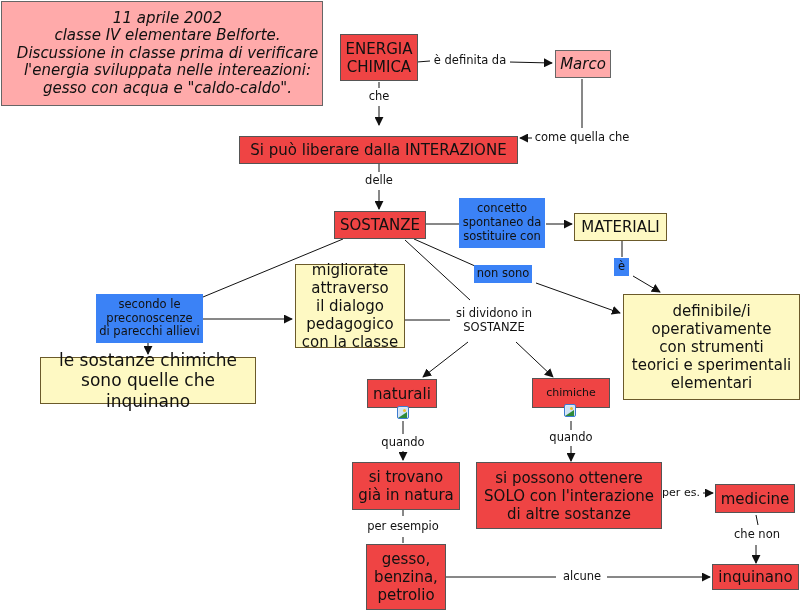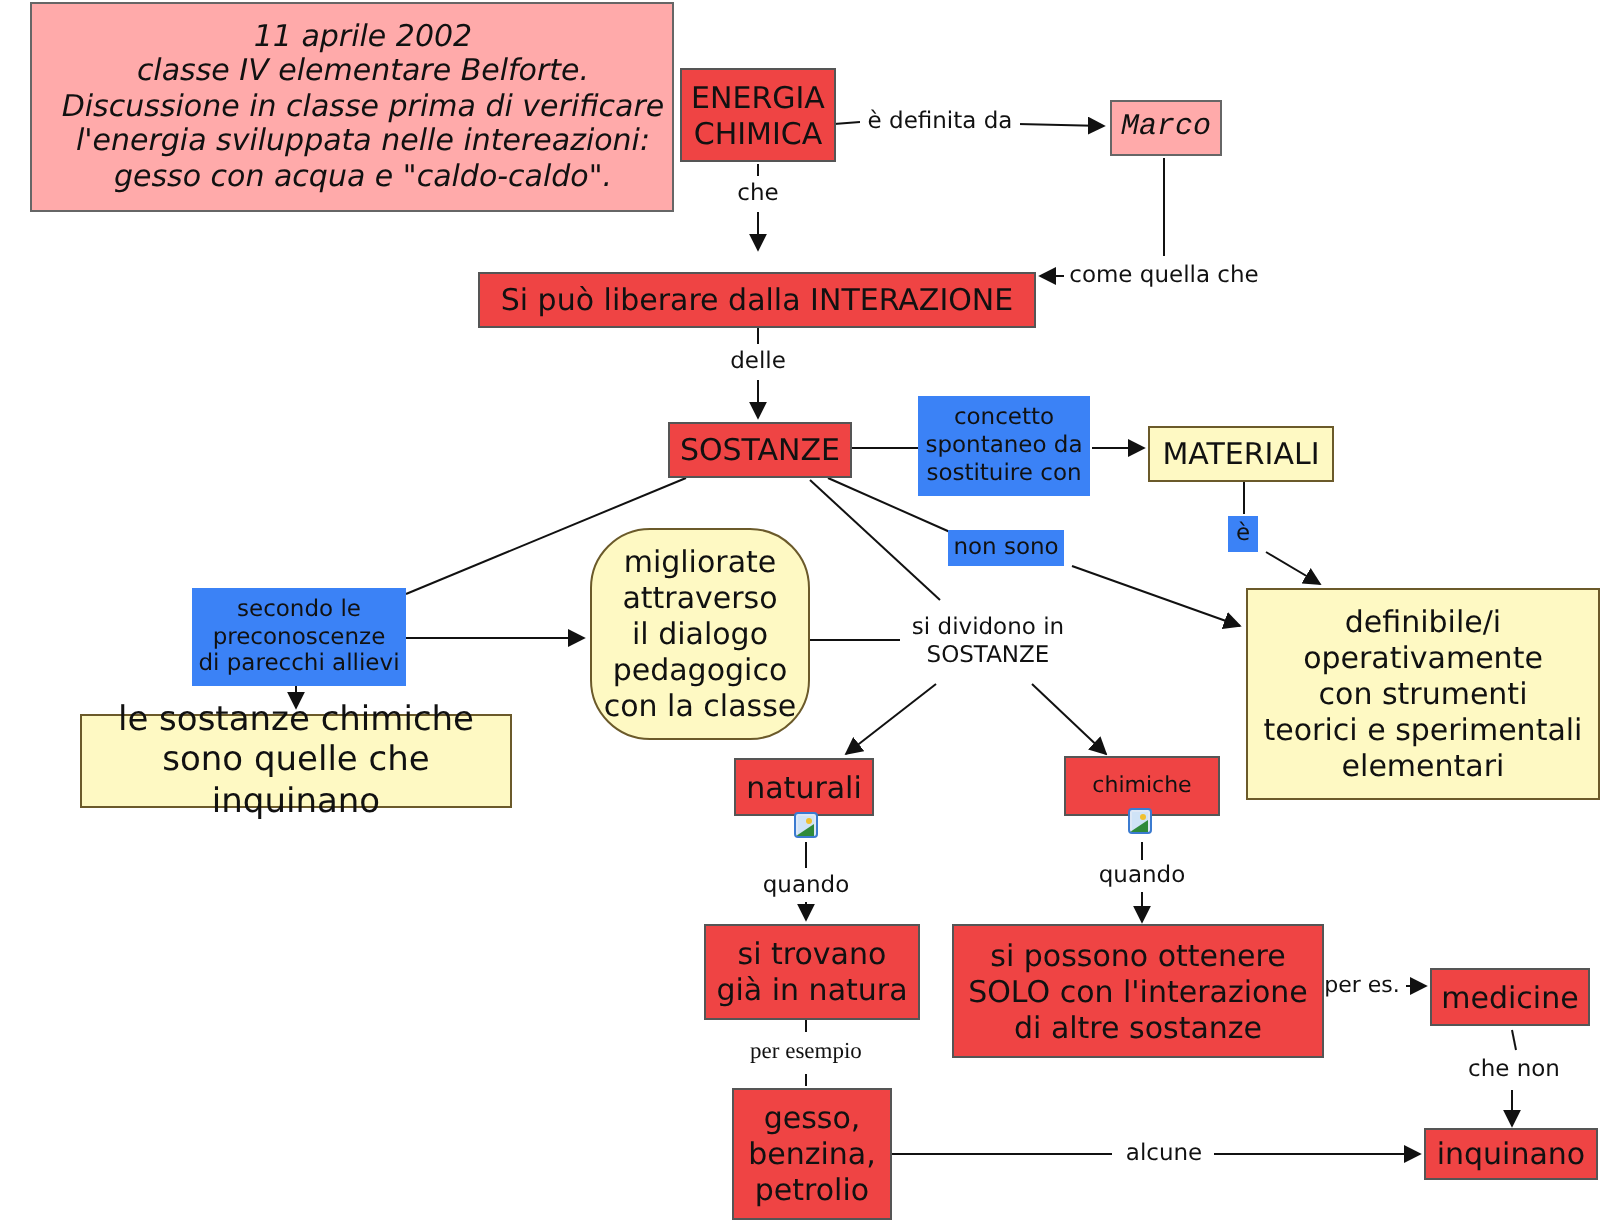--- a/index.html
+++ b/index.html
@@ -76,33 +76,33 @@
 
   <line x1="703" y1="493" x2="713" y2="493" stroke="#111" stroke-width="1" marker-end="url(#ah)"></line>
 
   <line x1="756" y1="515" x2="758" y2="525" stroke="#111" stroke-width="1"></line>
   <line x1="756" y1="545" x2="756" y2="563" stroke="#111" stroke-width="1" marker-end="url(#ah)"></line>
 
   <line x1="443" y1="577" x2="556" y2="577" stroke="#111" stroke-width="1"></line>
   <line x1="607" y1="577" x2="710" y2="577" stroke="#111" stroke-width="1" marker-end="url(#ah)"></line>
 </svg>
 
-<div class="node pink" style="left:15px;top:1px;width:322px;height:105px;font-style:italic;font-size:15px;line-height:1.17;padding-left:11px;">11 aprile 2002
+<div class="node pink" style="left:1px;top:1px;width:322px;height:105px;font-style:italic;font-size:15px;line-height:1.17;padding-left:11px;">11 aprile 2002
 classe IV elementare Belforte.
 Discussione in classe prima di verificare
 l'energia sviluppata nelle intereazioni:
 gesso con acqua e "caldo-caldo".</div>
 
 <div class="node" style="left:340px;top:34px;width:78px;height:47px;font-size:15px;">ENERGIA
 CHIMICA</div>
-<div class="node pink" style="left:555px;top:50px;width:56px;height:28px;font-size:15px;font-style:italic;font-family:Liberation Mono, monospace;">Marco</div>
+<div class="node pink" style="left:555px;top:50px;width:56px;height:28px;font-size:15px;font-style:italic;">Marco</div>
 <div class="node" style="left:239px;top:126px;width:279px;height:28px;font-size:15px;margin-top:10px;">Si può liberare dalla INTERAZIONE</div>
 <div class="node" style="left:334px;top:211px;width:92px;height:28px;font-size:15px;">SOSTANZE</div>
 <div class="node gold" style="left:574px;top:213px;width:93px;height:28px;font-size:15px;">MATERIALI</div>
-<div class="node gold" style="left:295px;top:264px;width:110px;height:106px;font-size:15px;border-radius:30px;">migliorate
+<div class="node gold" style="left:295px;top:264px;width:110px;height:84px;font-size:15px;">migliorate
 attraverso
 il dialogo
 pedagogico
 con la classe</div>
 <div class="node gold" style="left:40px;top:357px;width:216px;height:47px;font-size:17px;">le sostanze chimiche
 sono quelle che inquinano</div>
 <div class="node gold" style="left:623px;top:294px;width:177px;height:106px;font-size:15px;">definibile/i
 operativamente
 con strumenti
 teorici e sperimentali
@@ -139,16 +139,16 @@
 sostituire con</div>
 <div class="label gold" style="left:614px;top:258px;width:15px;height:18px;">è</div>
 <div class="label gold" style="left:474px;top:265px;width:58px;height:18px;">non sono</div>
 <div class="label gold" style="left:96px;top:294px;width:107px;height:49px;">secondo le
 preconoscenze
 di parecchi allievi</div>
 <div class="label" style="left:452px;top:305px;width:84px;height:32px;">si dividono in
 SOSTANZE</div>
 <div class="label" style="left:378px;top:435px;width:50px;height:16px;">quando</div>
 <div class="label" style="left:546px;top:430px;width:50px;height:16px;">quando</div>
-<div class="label" style="left:365px;top:519px;width:76px;height:16px;font-family:Liberation Serif, serif;">per esempio</div>
+<div class="label" style="left:365px;top:519px;width:76px;height:16px;">per esempio</div>
 <div class="label" style="left:662px;top:485px;width:38px;height:16px;font-size:11px;">per es.</div>
 <div class="label" style="left:730px;top:527px;width:54px;height:16px;">che non</div>
 <div class="label" style="left:557px;top:569px;width:50px;height:16px;">alcune</div>
 
 </body></html>

